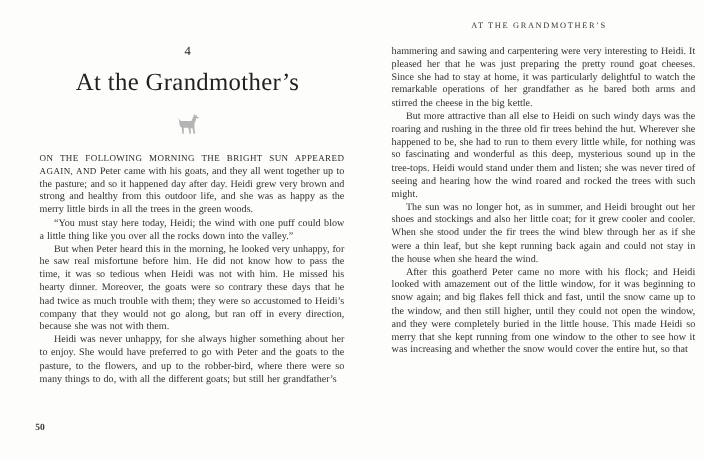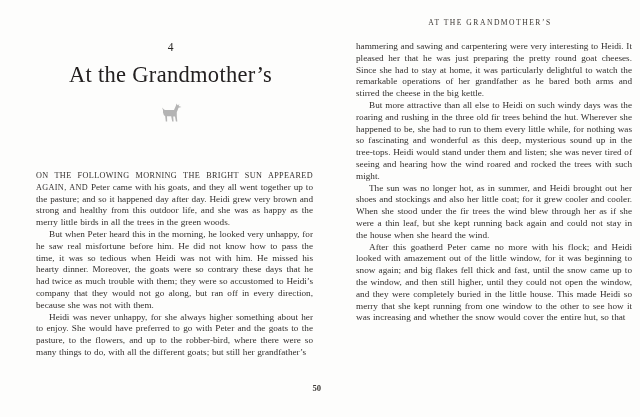--- a/index.html
+++ b/index.html
@@ -62,21 +62,21 @@
     width: 100%;
     text-align: center;
   }
   .ornament svg { display: inline-block; }
 
   .body-text {
     position: absolute;
     left: 4px;
     width: 100%;
   }
-  #left-body  { top: 138px; margin-top: 32px; }
+  #left-body  { top: 138px; }
   #right-body { top: 41px;  }
 
   .body-text p {
     margin: 0;
     font-size: 9.2px;
     line-height: 11.8px;
     text-align: justify;
     text-indent: 13px;
     word-spacing: 0.4px;
   }
@@ -84,23 +84,23 @@
 
   .opener-lead {
     text-transform: uppercase;
     font-size: 8.2px;
     letter-spacing: 0.35px;
   }
 
   .page-number {
     position: absolute;
     top: 383px;
-    left: 12px;
+    left: 0;
     width: 100%;
-    text-align: right;
+    text-align: left;
     font-size: 8.6px;
     color: #3c3936;
     font-weight: bold;
   }
 </style>
 </head>
 <body>
 
 <div id="spread">
 
@@ -109,20 +109,21 @@
     <div class="chapter-title">At the Grandmother’s</div>
     <div class="ornament">
       <svg width="24" height="20" viewBox="0 0 24 20" aria-hidden="true">
         <path fill="#b4b4b4" d="M4 7 L3 4.5 L5 6.5 L6 7 L15 7 L17 2.5 L17.5 0.5 L18.6 2.2 L20.5 1.2 L19.6 3 L22.5 4 L19.5 4.8 L18.5 7.5 L17.8 9 L17.8 13 L18.3 18.5 L16.9 18.5 L16 13.5 L14.2 13.5 L14.6 18.5 L13.2 18.5 L12.2 13.2 L8 13.2 L8.2 18.5 L6.8 18.5 L6.2 13.2 L4.8 12 L4 9.5 Z"></path>
       </svg>
     </div>
     <div class="body-text" id="left-body">
       <p class="no-indent">
         <span class="opener-lead">On the following morning the bright sun appeared again, and</span><span> Peter came with his goats, and they all went together up to the pasture; and so it happened day after day. Heidi grew very brown and strong and healthy from this outdoor life, and she was as happy as the merry little birds in all the trees in the green woods.</span>
       </p>
+      <p>“You must stay here today, Heidi; the wind with one puff could blow a little thing like you over all the rocks down into the valley.”</p>
       <p>But when Peter heard this in the morning, he looked very unhappy, for he saw real misfortune before him. He did not know how to pass the time, it was so tedious when Heidi was not with him. He missed his hearty dinner. Moreover, the goats were so contrary these days that he had twice as much trouble with them; they were so accustomed to Heidi’s company that they would not go along, but ran off in every direction, because she was not with them.</p>
       <p>Heidi was never unhappy, for she always higher something about her to enjoy. She would have preferred to go with Peter and the goats to the pasture, to the flowers, and up to the robber-bird, where there were so many things to do, with all the different goats; but still her grandfather’s</p>
     </div>
     <div class="page-number">50</div>
   </div>
 
   <div class="page" id="right-page">
     <div class="running-header">AT THE GRANDMOTHER’S</div>
     <div class="body-text" id="right-body">
       <p class="no-indent">hammering and sawing and carpentering were very interesting to Heidi. It pleased her that he was just preparing the pretty round goat cheeses. Since she had to stay at home, it was particularly delightful to watch the remarkable operations of her grandfather as he bared both arms and stirred the cheese in the big kettle.</p>

